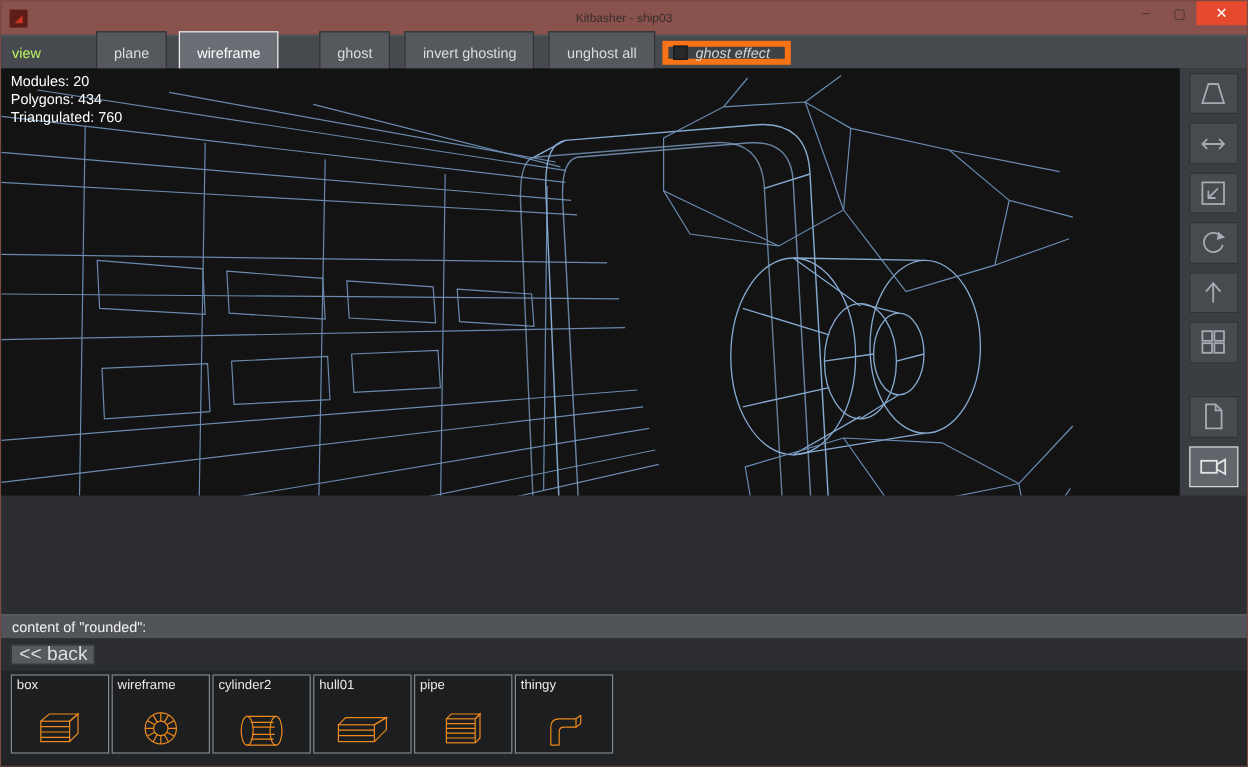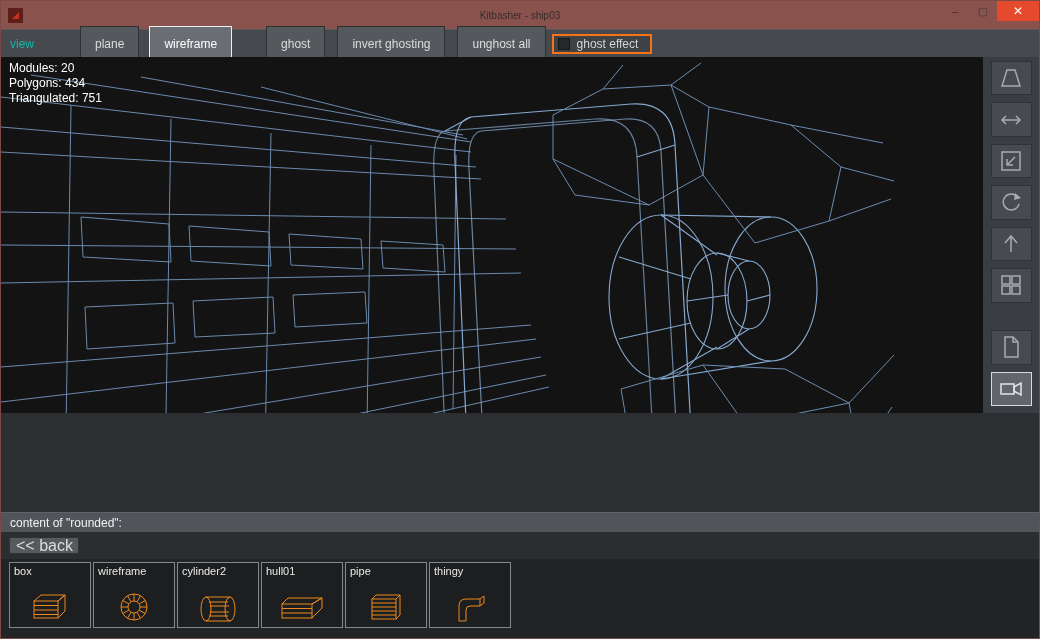--- a/index.html
+++ b/index.html
@@ -17,31 +17,31 @@
   .title { position:absolute; left:0; right:0; text-align:center; font-size:10px;
            color:#342d2b; pointer-events:none; }
   .win-controls { margin-left:auto; display:flex; align-items:flex-start; height:100%; }
   .win-btn { width:28px; height:20px; display:flex; align-items:center; justify-content:center;
              font-size:11px; color:#3c322e; }
   .win-btn.close { width:42px; background:#e64a2e; color:#fff; font-size:12px; }
 
   
   .toolbar { position:absolute; top:28px; left:0; right:0; height:28px; background:#46494d;
              border-top:1px solid #55585c; display:flex; align-items:center; }
-  .view-label { color:#14b8a6; font-size:12px; margin:0 10px 0 9px; }
+  .view-label { color:#bef264; font-size:12px; margin:0 10px 0 9px; }
   .tb-btn { height:35px; padding:0 14px; font-size:12px; color:#dcdcdc; background:#55585d;
             border:1px solid #2f3134; display:flex; align-items:center; cursor:default; }
   .tb-btn.selected { background:#6a6e74; border:1px solid #efefef; color:#fff; }
   .m-plane { margin-left:36px; }
   .m-wire  { margin-left:10px; }
   .m-ghost { margin-left:34px; }
   .m-inv   { margin-left:12px; }
   .m-ung   { margin-left:12px; }
   .ghost-chip { display:flex; align-items:center; height:20px; background:#3e4145;
-                border:2px solid #f97316; padding:0 12px 0 4px; margin-left:6px; }
+                border:5px solid #f97316; padding:0 12px 0 4px; margin-left:6px;font-style:italic; }
   .checkbox { width:12px; height:12px; background:#26282a; border:1px solid #17181a;
               margin-right:7px; }
   .ghost-chip span.lbl { font-size:12px; color:#d4d4d4; }
 
   
   .main { position:absolute; top:56px; left:0; right:0; height:356px; display:flex; }
   .viewport { position:relative; flex:1; background:#131313; overflow:hidden; }
   .stats { position:absolute; top:4px; left:8px; color:#ffffff; font-size:12px;
            line-height:15px; z-index:2; }
   .wireframe-svg { position:absolute; top:0; left:0; }
@@ -95,21 +95,21 @@
       <span class="checkbox"></span>
       <span class="lbl">ghost effect</span>
     </div>
   </div>
 
   <div class="main">
     <div class="viewport">
       <div class="stats">
         <div>Modules: 20</div>
         <div>Polygons: 434</div>
-        <div>Triangulated: 751</div>
+        <div>Triangulated: 760</div>
       </div>
 
       <svg class="wireframe-svg" width="984" height="455" viewBox="0 0 984 455">
 
         <g stroke="#6f90b6" fill="none" stroke-width="1" opacity="0.95">
           <path d="M0,40 L470,95"></path>
           <path d="M0,70 L475,110"></path>
           <path d="M0,95 L480,122"></path>
           <path d="M30,18 L470,85"></path>
           <path d="M140,20 L462,78"></path>

